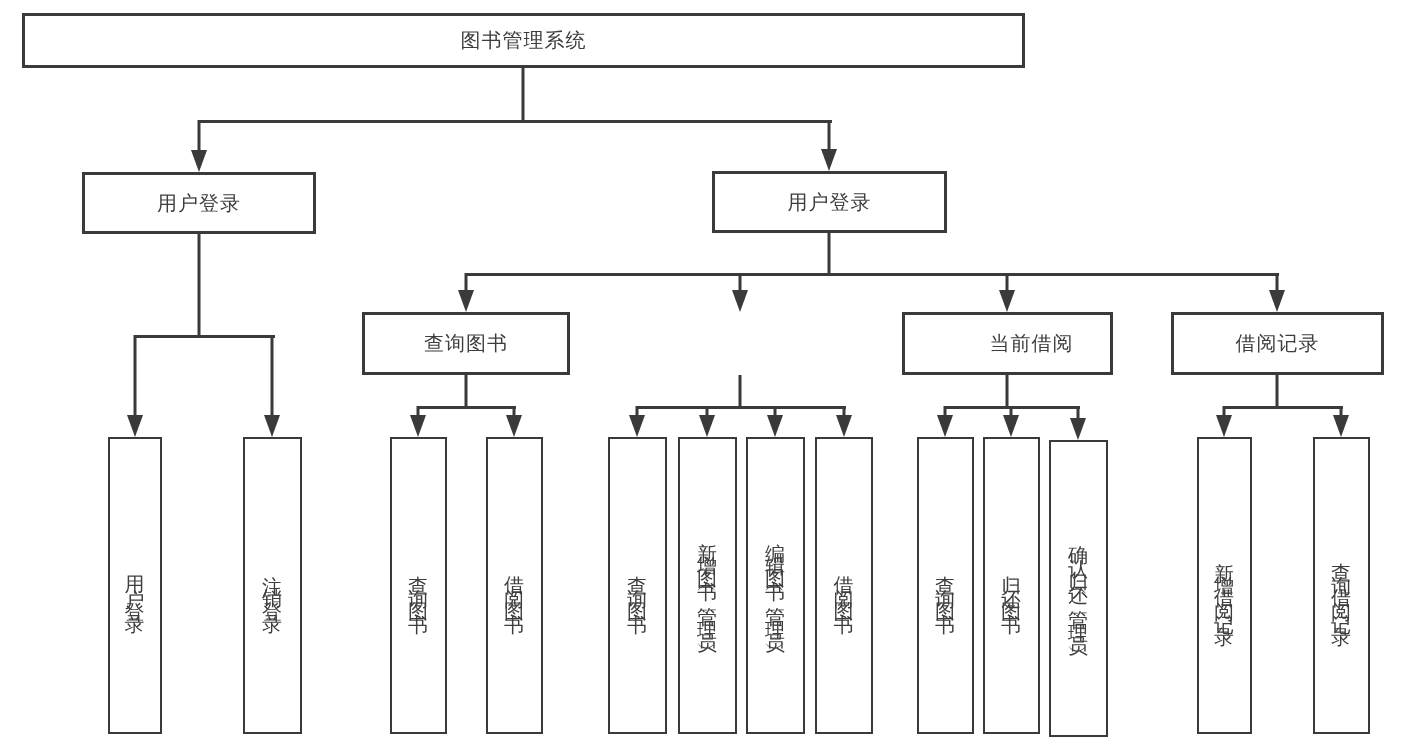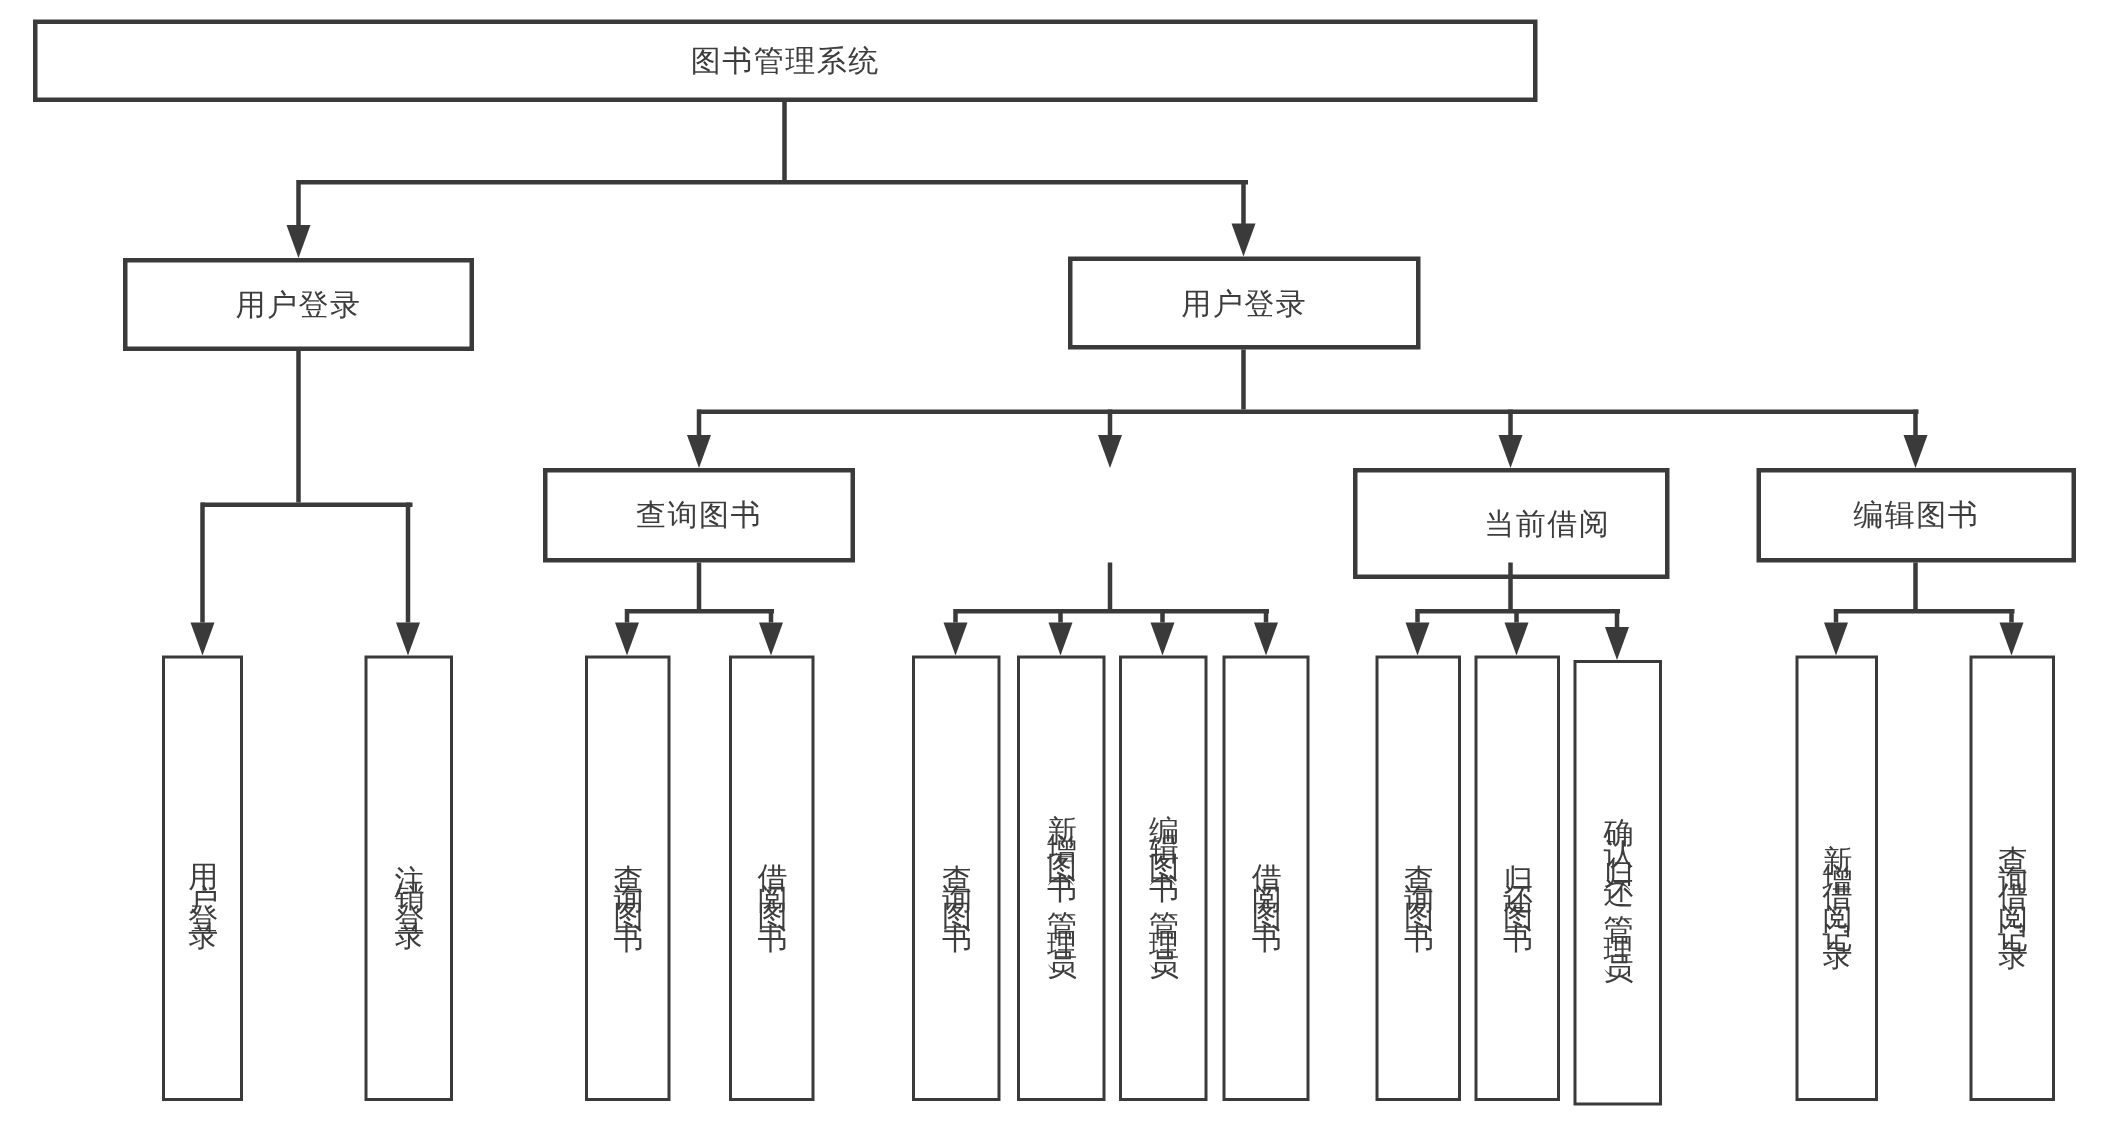--- a/index.html
+++ b/index.html
@@ -121,25 +121,25 @@
     <div class="arrow" style="left:740px;top:290px;"></div>
     <div class="vline" style="left:1007px;top:273px;height:17px;"></div>
     <div class="arrow" style="left:1007px;top:290px;"></div>
     <div class="vline" style="left:1277px;top:273px;height:17px;"></div>
     <div class="arrow" style="left:1277px;top:290px;"></div>
   </div>
 
   <div class="box" style="left:362px;top:312px;width:208px;height:63px;">
     <span class="hlabel">查询图书</span>
   </div>
-  <div class="box" style="left:902px;top:312px;width:211px;height:74px;padding-left:48px;">
+  <div class="box" style="left:902px;top:312px;width:211px;height:63px;padding-left:48px;">
     <span class="hlabel">当前借阅</span>
   </div>
   <div class="box" style="left:1171px;top:312px;width:213px;height:63px;">
-    <span class="hlabel">编辑图书</span>
+    <span class="hlabel">借阅记录</span>
   </div>
 
   <div>
     <div class="vline" style="left:466px;top:375px;height:31px;"></div>
     <div class="hline" style="left:417px;top:406px;width:99px;"></div>
     <div class="vline" style="left:418px;top:406px;height:9px;"></div>
     <div class="arrow" style="left:418px;top:415px;"></div>
     <div class="vline" style="left:514px;top:406px;height:9px;"></div>
     <div class="arrow" style="left:514px;top:415px;"></div>
   </div>

